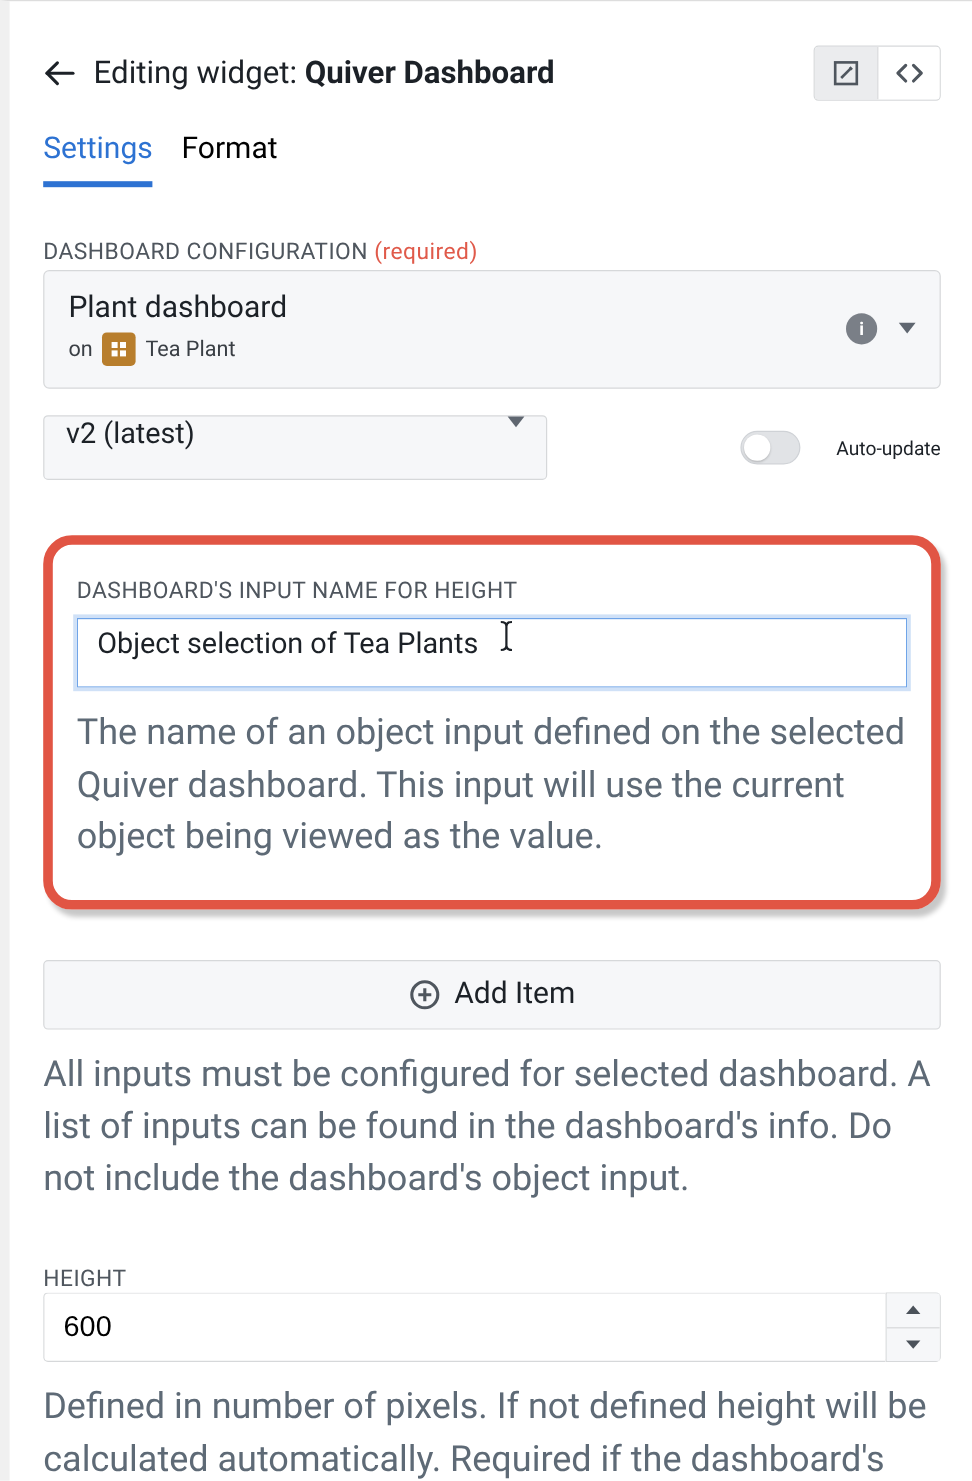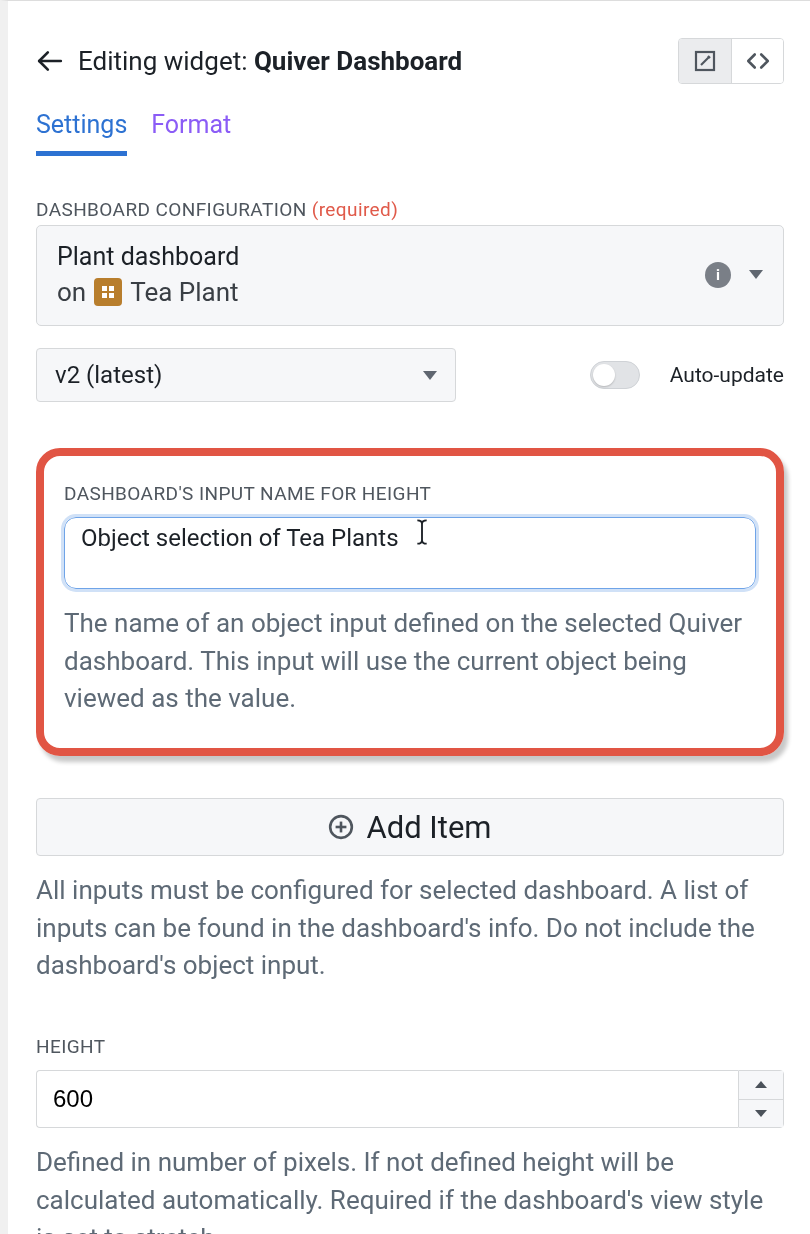--- a/index.html
+++ b/index.html
@@ -47,21 +47,21 @@
 
   .tabs {
     display: flex;
     gap: 24px;
     margin-top: 26px;
   }
   .tab {
     font-size: 25px;
     padding-bottom: 12px;
     cursor: pointer;
-    color: #8b5cf6;
+    color: #000000;
   }
   .tab.active {
     color: #2d72d2;
     border-bottom: 5px solid #2d72d2;
   }
 
   .section { margin-top: 42px; }
   .section-label {
     font-size: 19px;
     letter-spacing: 0.4px;
@@ -76,21 +76,21 @@
     border-radius: 5px;
     background: #f6f7f9;
     padding: 16px 20px 18px 20px;
     display: flex;
     align-items: center;
     gap: 18px;
   }
   .dashboard-info { flex: 1; }
   .dashboard-title { font-size: 25px; margin-bottom: 6px; }
   .dashboard-on {
-    font-size: 26px;
+    font-size: 18px;
     display: flex;
     align-items: center;
     gap: 8px;
     color: #3a3f45;
   }
   .entity-icon {
     width: 28px; height: 28px;
     background: #b87e2d;
     border-radius: 4px;
     display: inline-flex;
@@ -123,21 +123,20 @@
     gap: 30px;
     margin-top: 22px;
   }
   .select-box {
     flex: 0 0 420px;
     height: 54px;
     border: 1px solid #d6d8da;
     border-radius: 4px;
     background: #f6f7f9;
     display: flex;
-    align-items: center;
     justify-content: space-between;
     padding: 0 18px;
     font-size: 24px;
     cursor: pointer;
   }
   .toggle {
     width: 50px; height: 28px;
     border-radius: 14px;
     background: #e1e3e6;
     border: 1px solid #cfd2d6;
@@ -145,70 +144,69 @@
     cursor: pointer;
   }
   .toggle .knob {
     width: 22px; height: 22px;
     background: #fff;
     border-radius: 50%;
     position: absolute;
     top: 2px; left: 2px;
     box-shadow: 0 1px 2px rgba(0,0,0,0.2);
   }
-  .toggle-label { font-size: 21px; }
+  .toggle-label { font-size: 16px; }
 
   .highlight-box {
     border: 8px solid #e15544;
     border-radius: 24px;
     padding: 26px 20px 30px 20px;
     margin-top: 46px;
     box-shadow: 4px 6px 4px rgba(0,0,0,0.22);
   }
   .input-field {
     width: 100%;
-    height: 72px;
+    height: 58px;
     border: 1px solid #6fa4e8;
-    border-radius: 12px;
+    border-radius: 0;
     outline: 3px solid #d0e1f7;
     padding: 0 16px;
     font-size: 24px;
     margin-top: 12px;
     background: #fff;
     position: relative;
   }
   .input-field .text-cursor {
     display:inline-block;
     margin-left: 10px;
   }
   .help-text {
-    font-size: 26px;
+    font-size: 30px;
     color: #5e6a76;
     margin-top: 16px;
     line-height: 1.45;
   }
 
   .add-item-btn {
     width: 100%;
     height: 58px;
     margin-top: 12px;
     border: 1px solid #d6d8da;
     border-radius: 4px;
     background: #f6f7f9;
     display: flex;
     align-items: center;
     justify-content: center;
     gap: 12px;
-    font-size: 31px;
+    font-size: 25px;
     cursor: pointer;
   }
 
   .height-row {
     display: flex;
-    margin-top: 12px;
   }
   .height-input {
     flex: 1;
     height: 58px;
     border: 1px solid #d6d8da;
     border-right: none;
     border-radius: 4px 0 0 4px;
     padding: 0 16px;
     font-size: 24px;
     background: #fff;

